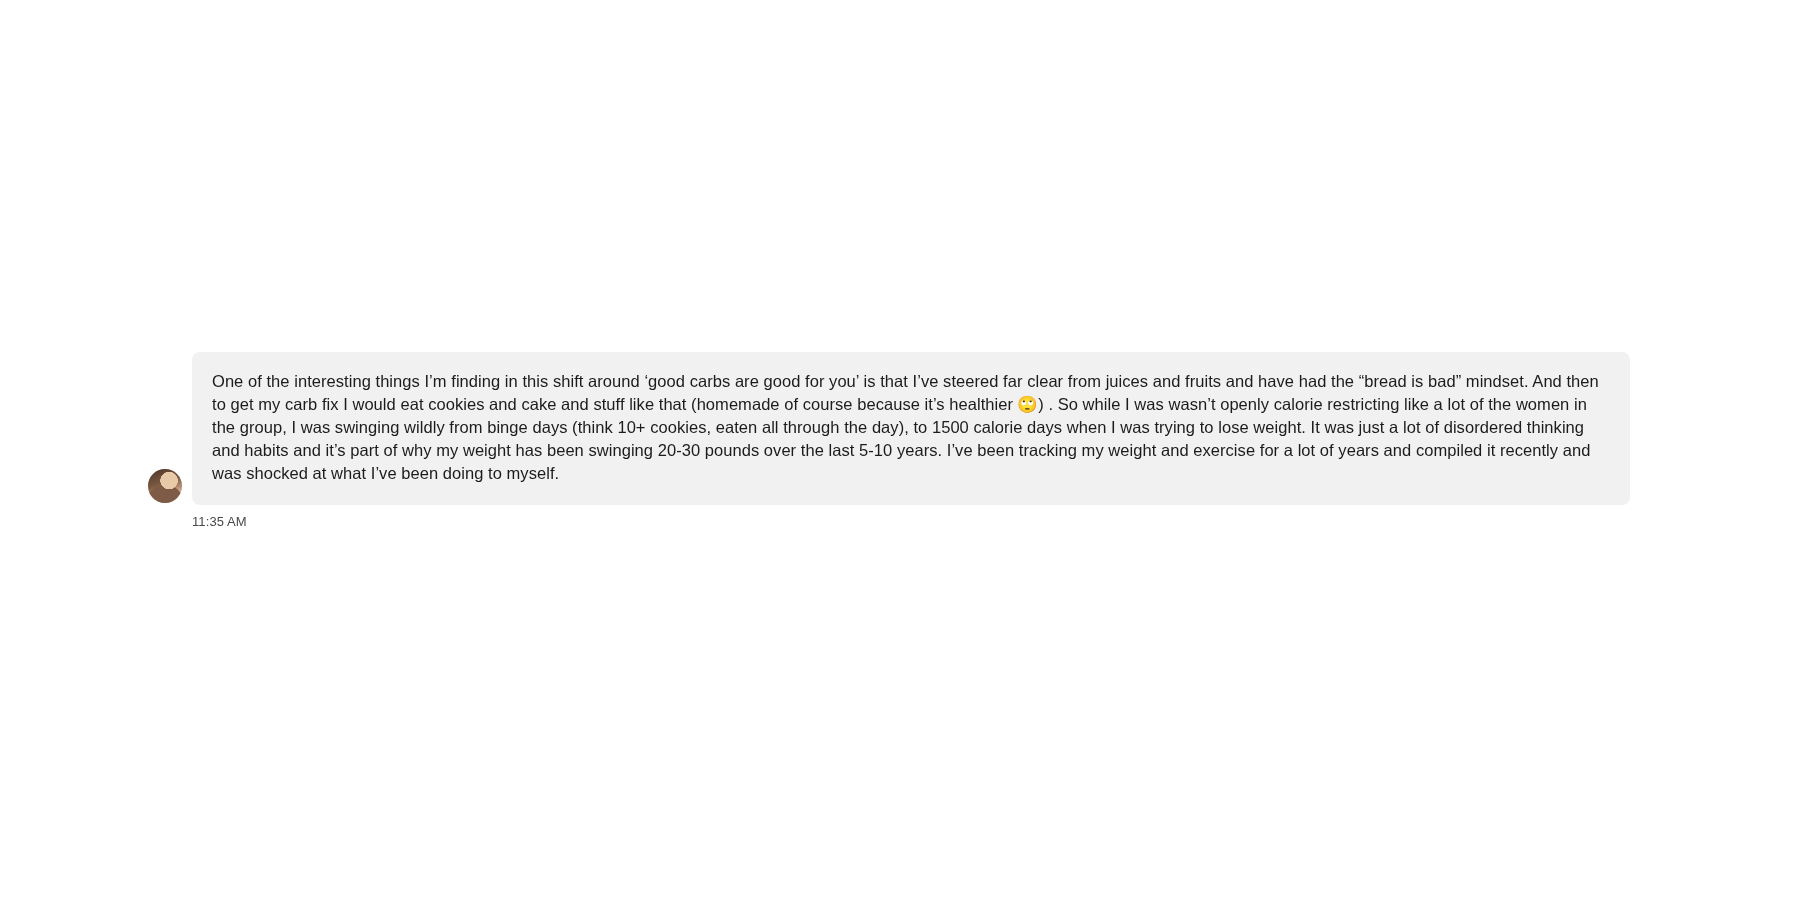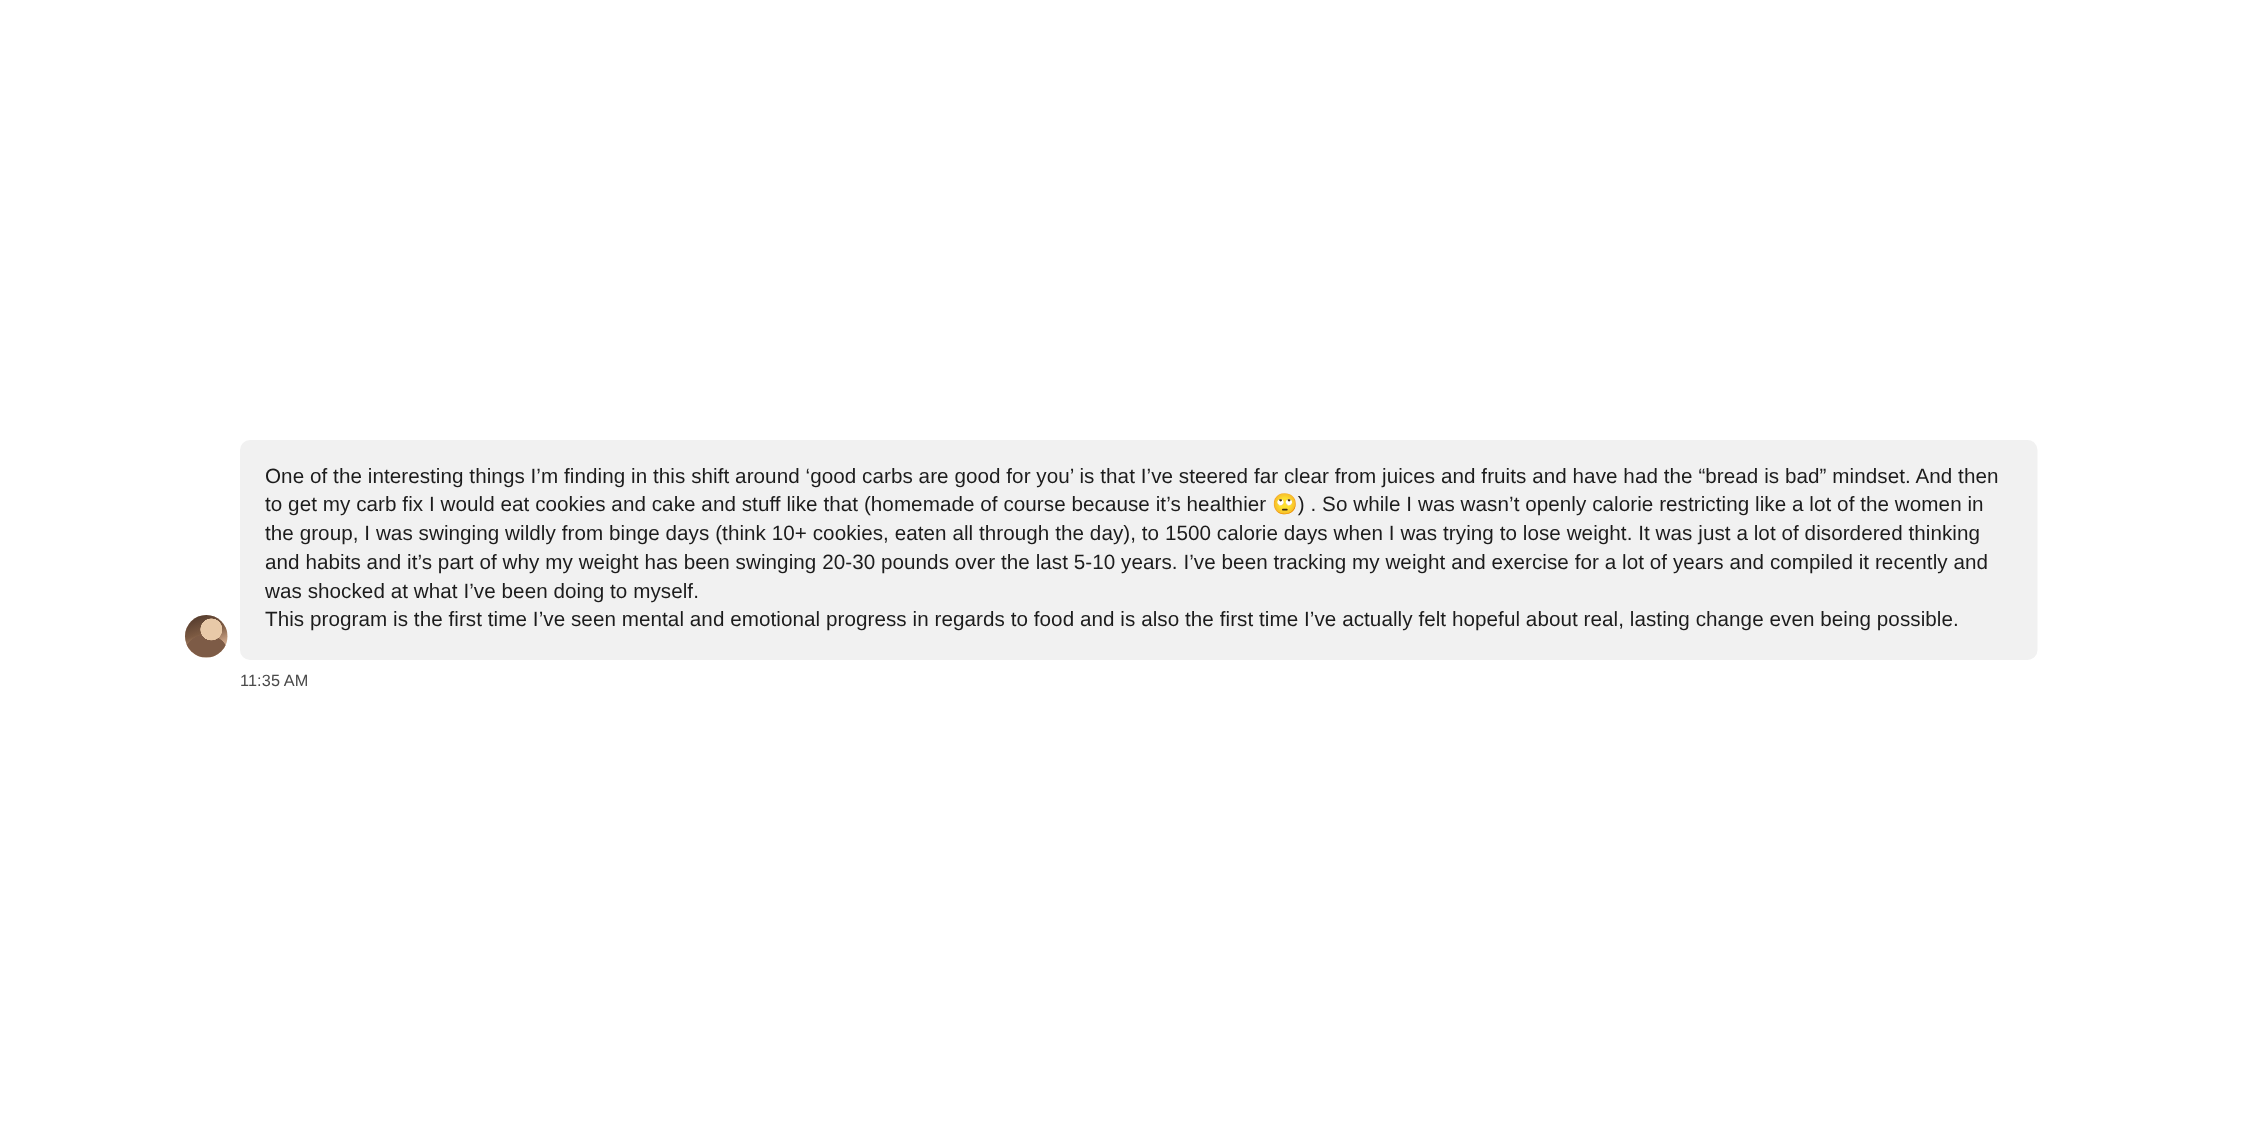--- a/index.html
+++ b/index.html
@@ -89,20 +89,19 @@
 
   <div class="message-row">
 
     <div class="avatar">
       <div class="face"></div>
     </div>
 
     <div class="bubble-wrap">
       <div class="bubble">
         <p>One of the interesting things I’m finding in this shift around ‘good carbs are good for you’ is that I’ve steered far clear from juices and fruits and have had the “bread is bad” mindset. And then to get my carb fix I would eat cookies and cake and stuff like that (homemade of course because it’s healthier 🙄) . So while I was wasn’t openly calorie restricting like a lot of the women in the group, I was swinging wildly from binge days (think 10+ cookies, eaten all through the day), to 1500 calorie days when I was trying to lose weight. It was just a lot of disordered thinking and habits and it’s part of why my weight has been swinging 20-30 pounds over the last 5-10 years. I’ve been tracking my weight and exercise for a lot of years and compiled it recently and was shocked at what I’ve been doing to myself.</p>
-        <p>This program is the first time I’ve seen mental and emotional progress in regards to food and is also the first time I’ve actually felt hopeful about real, lasting change even being possible.</p>
       </div>
       <div class="timestamp">11:35 AM</div>
     </div>
 
   </div>
 
 </div>
 
 </body></html>

